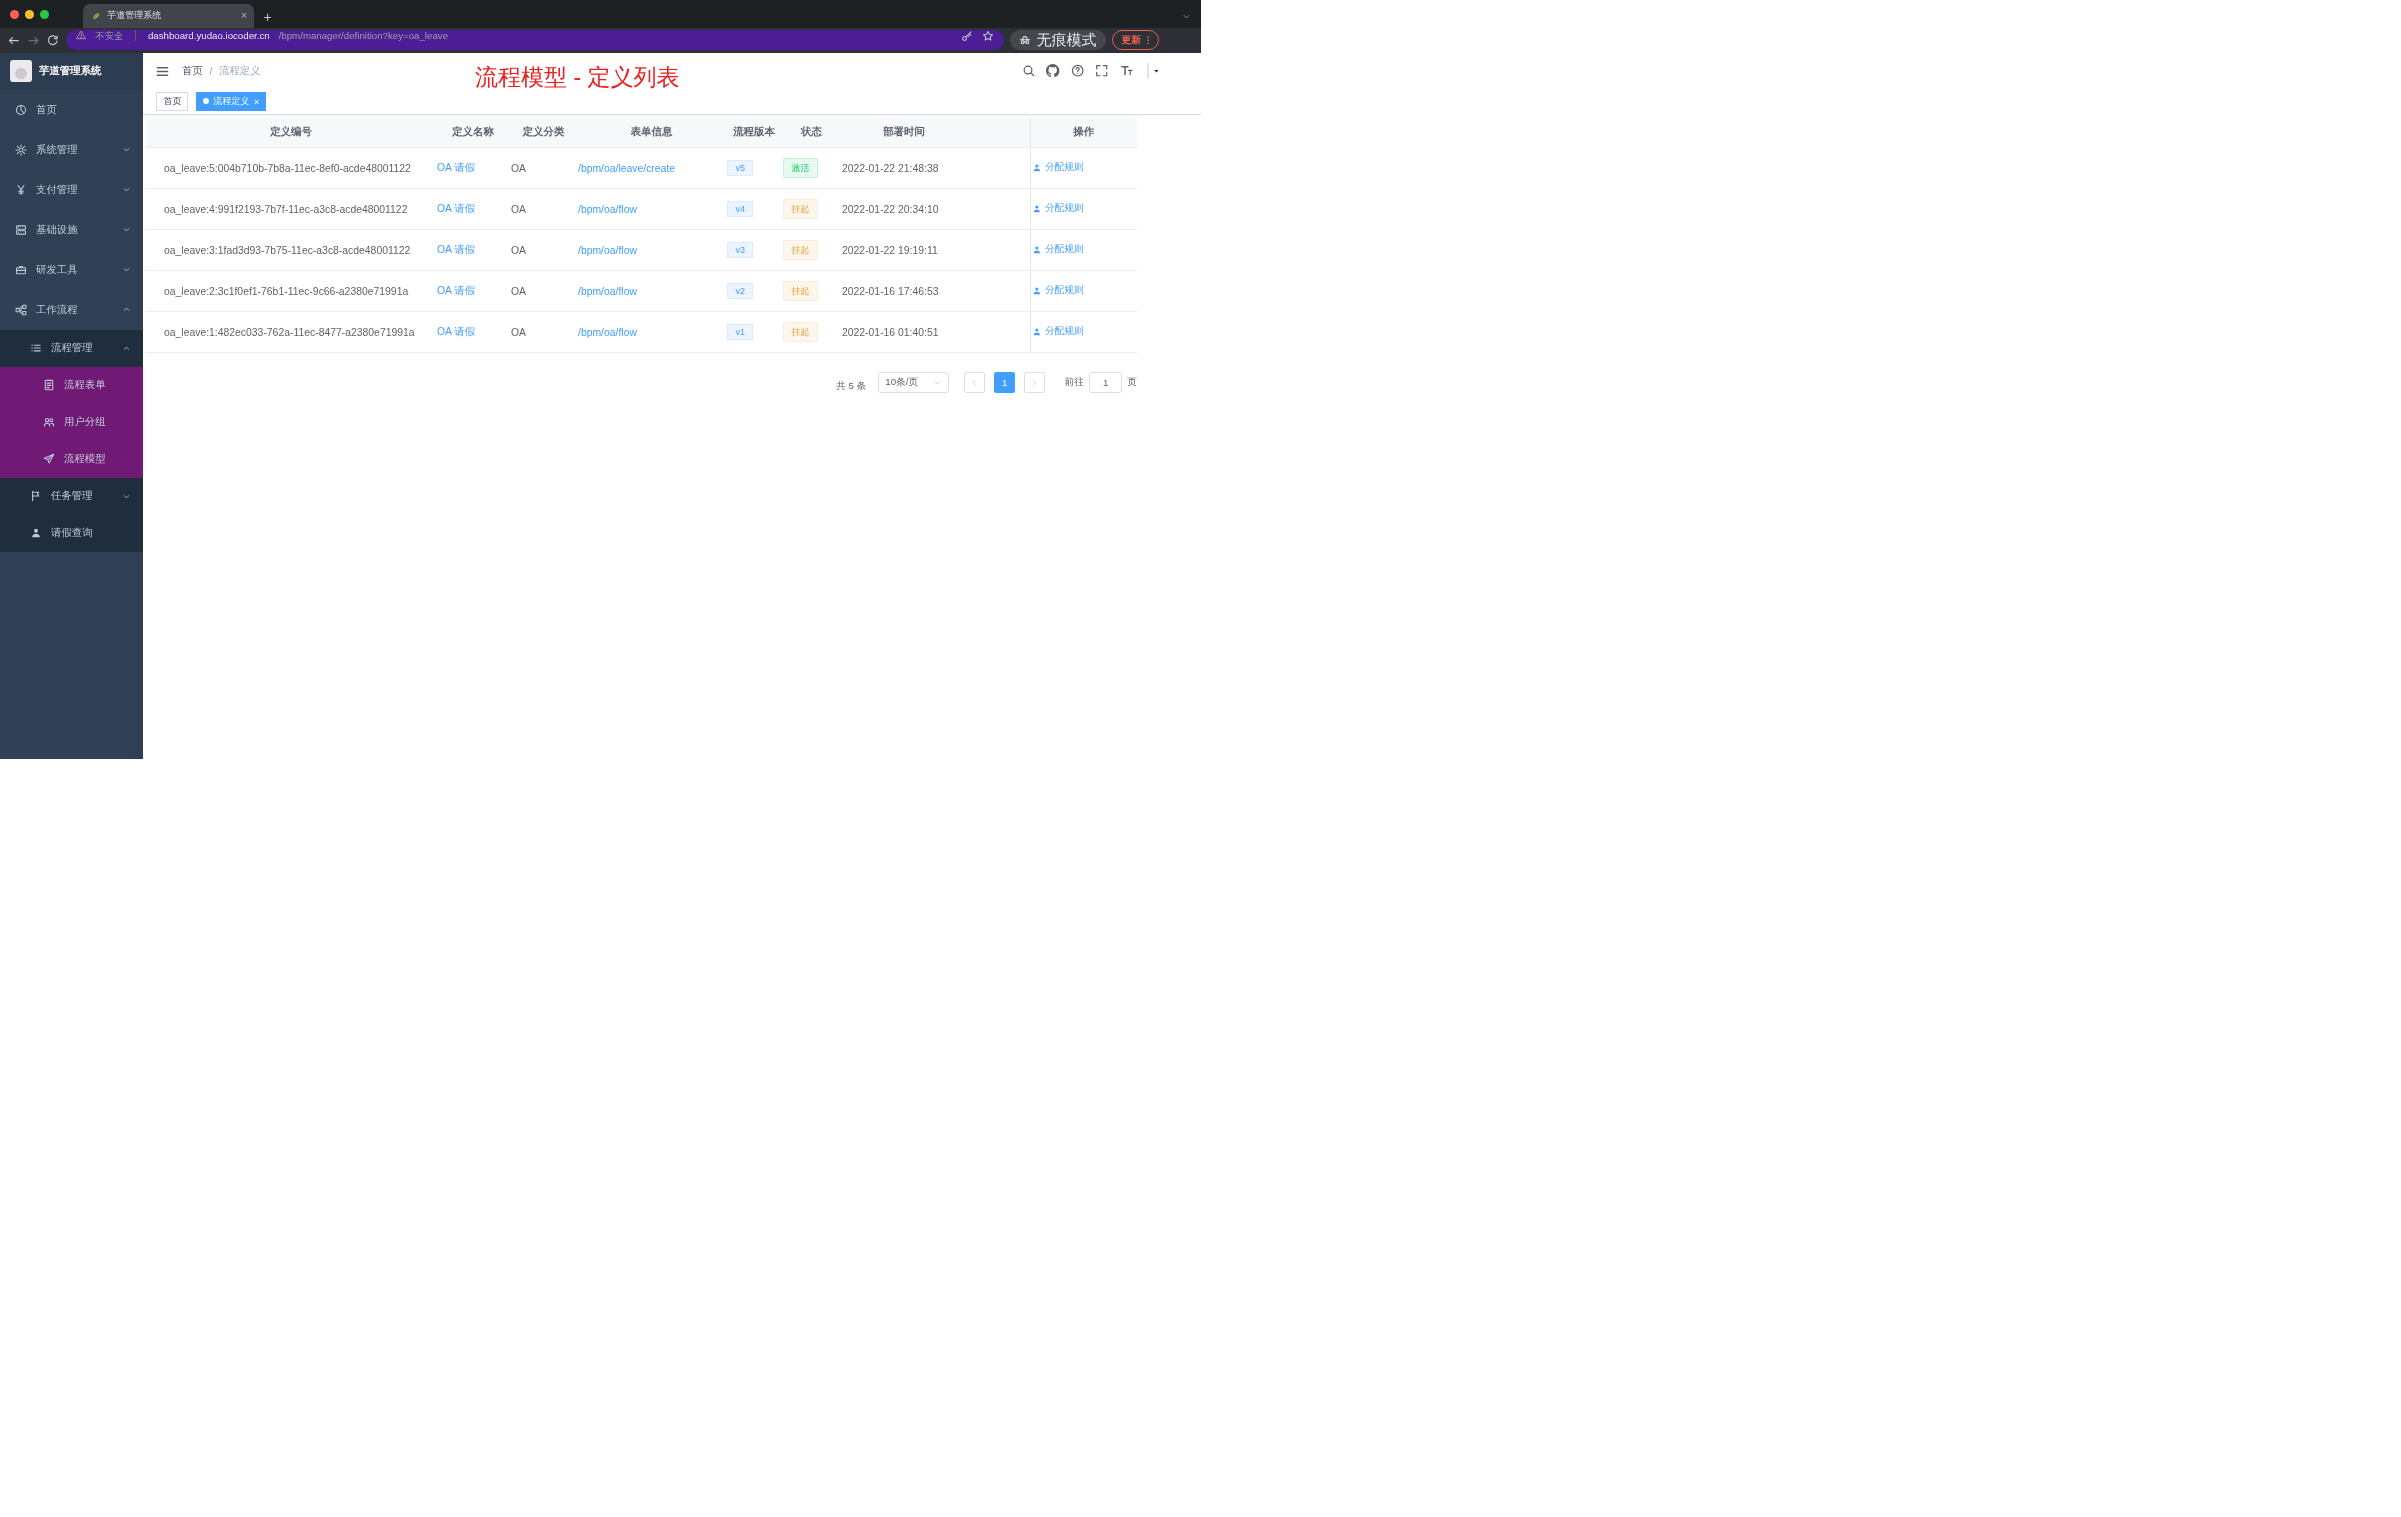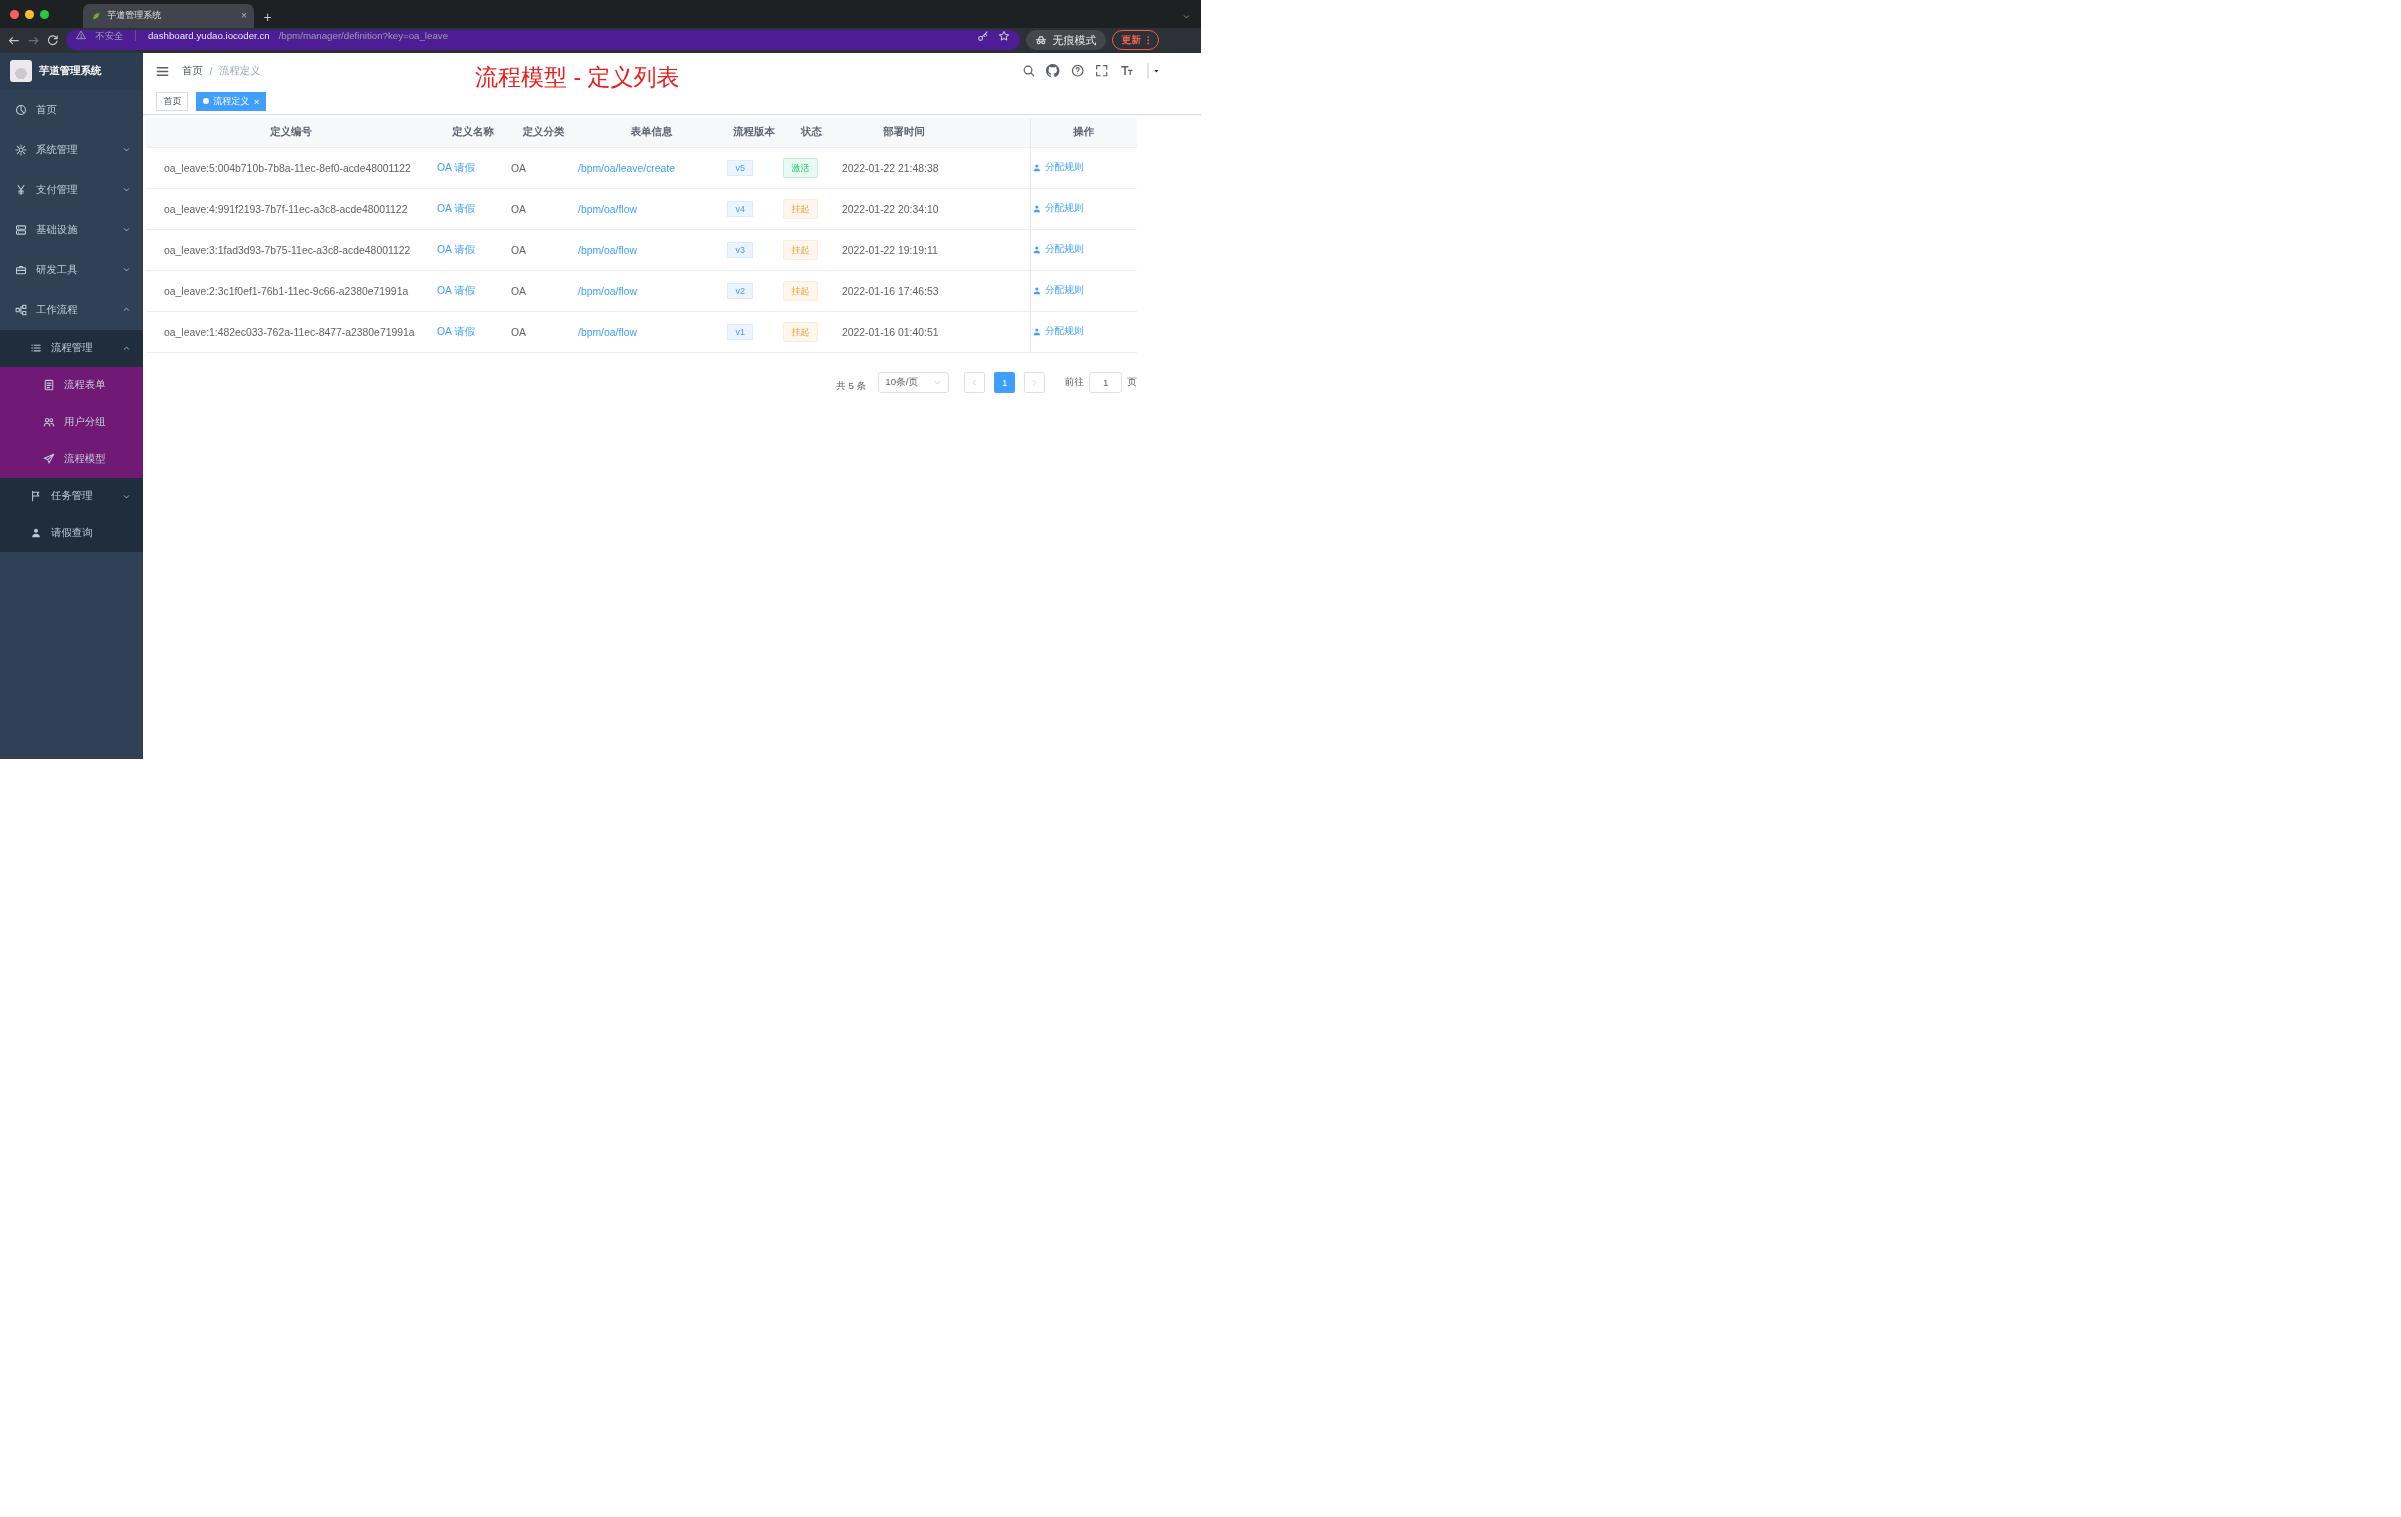--- a/index.html
+++ b/index.html
@@ -22,21 +22,21 @@
   .nbtn.dim { color:#6d7177; }
   .omnibox { flex:1; height:20px; background:#4c1d95; border-radius:10.4px; display:flex; align-items:flex-start; padding:0 10.4px; gap:9px; color:#9aa0a6; font-size:9.3px; }
   .sec-label { color:#9aa0a6; }
   .ob-div { width:0.7px; height:11px; background:#5a5f66; margin:0 3px; }
   .url-host { color:#e8eaed; font-size:9.7px; }
   .url-path { color:#9aa0a6; font-size:9.7px; }
   .ob-spacer { flex:1; }
   .i14 { width:10.4px; height:10.4px; display:inline-flex; flex-shrink:0; }
   .i16 { width:12px; height:12px; display:inline-flex; flex-shrink:0; }
   .i13 { width:9.7px; height:9.7px; display:inline-flex; flex-shrink:0; }
-  .incog { height:20px; background:#44474c; border-radius:10.4px; display:flex; align-items:center; gap:5.2px; padding:0 9px; color:#e8eaed; font-size:11px; flex-shrink:0; }
+  .incog { height:20px; background:#44474c; border-radius:10.4px; display:flex; align-items:center; gap:5.2px; padding:0 9px; color:#e8eaed; font-size:15px; flex-shrink:0; }
   .update-pill { height:20px; border:1.5px solid #e8604c; border-radius:11px; display:flex; align-items:center; gap:2.2px; padding:0 4.5px 0 9px; color:#ef6350; font-size:9.7px; font-weight:700; flex-shrink:0; }
   .update-pill .i14 { color:#ef6350; }
 
   
   .app { flex:1; display:flex; overflow:hidden; }
   .sidebar { width:143px; background:#304156; flex-shrink:0; color:#bfcbd9; }
   .logo-row { height:37px; display:flex; align-items:center; gap:7.4px; padding:0 9.7px; background:#2d3d51; cursor:pointer; }
   .logo-img { width:22px; height:22px; border-radius:3px; background:#ece9ec; background-image:radial-gradient(circle at 50% 62%, #cfc8cf 0 32%, transparent 33%); }
   .logo-title { color:#fff; font-size:10.4px; font-weight:700; white-space:nowrap; }
   .menu-item { position:relative; display:flex; align-items:center; font-size:10.4px; cursor:pointer; white-space:nowrap; }

